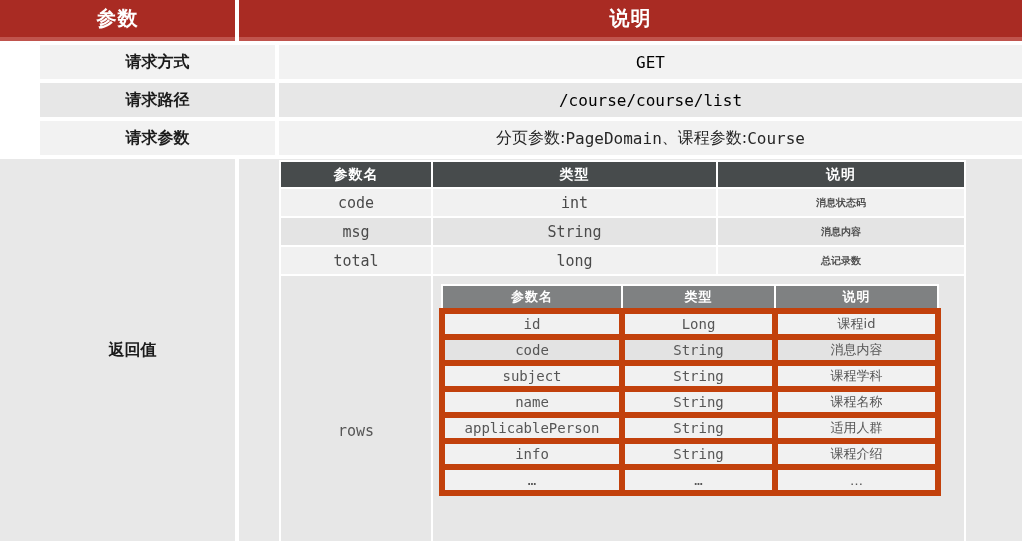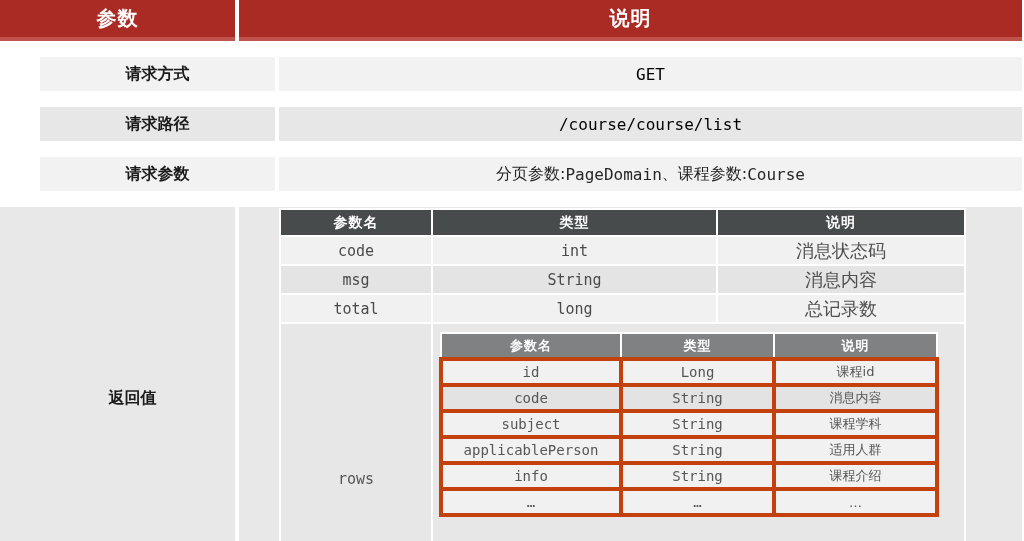--- a/index.html
+++ b/index.html
@@ -4,21 +4,21 @@
 <style>
   * { box-sizing: border-box; }
   html, body { margin: 0; padding: 0; }
   body {
     width: 1024px; height: 541px; overflow: hidden; background: #ffffff;
     font-family: "DejaVu Sans", "Liberation Sans", sans-serif;
   }
   .page { position: relative; width: 1024px; height: 541px; }
 
   
-  .row { display: flex; margin-bottom: 16px; }
+  .row { display: flex; margin-bottom: 4px; }
   .cell { display: flex; align-items: center; justify-content: center; }
   .cell.left  { width: 235px; flex: none; margin-right: 4px; }
   .cell.right { flex: 1; margin-right: 2px; }
 
   .header-row { height: 41px; }
   .header-row .cell {
     background: #a92b23; border-bottom: 4px solid #c0544d;
     color: #ffffff; font-weight: bold; font-size: 20px; letter-spacing: 1px;
   }
 
@@ -47,37 +47,37 @@
   .t1 th {
     background: #474b4c; color: #ffffff; font-weight: bold; font-size: 14px;
     height: 27px; border: 2px solid #ffffff; text-align: center; letter-spacing: 1px;
   }
   .t1 td {
     border: 2px solid #ffffff; text-align: center; height: 29px;
     font-size: 15px; color: #4a4a4a;
   }
   .t1 tr.lt td { background: #f1f1f1; }
   .t1 tr.dk td { background: #e4e4e4; }
-  .t1 td.desc { font-size: 18px; color: #4f4f4f; }
+  .t1 td.desc { font-size: 10px; color: #4f4f4f; font-weight: bold; }
 
   .t1 td.rows-name {
     background: #e7e7e7; vertical-align: middle; height: 312px; font-size: 15px; color: #555555;
   }
   .t1 td.nest-cell {
     background: #e7e7e7; vertical-align: top; padding: 8px 0 0 6px;
   }
 
   
   .t2 { border-collapse: collapse; table-layout: fixed; width: 496px; }
   .t2 th {
     background: #7f8182; color: #ffffff; font-weight: bold; font-size: 13px;
     height: 26px; border: 2px solid #ffffff; text-align: center; letter-spacing: 1px;
   }
   .t2 td {
-    border: 4px solid #c2410c; text-align: center; height: 26px;
+    border: 6px solid #c2410c; text-align: center; height: 26px;
     font-size: 13px; color: #565656; background: #f1f1f1;
   }
   .t2 tr.dk td { background: #e3e3e3; }
   .t2 td.code { font-size: 14px; }
 </style>
 </head>
 <body>
 
 <div class="page">
 
@@ -166,20 +166,25 @@
                     <td class="code">code</td>
                     <td class="code">String</td>
                     <td>消息内容</td>
                   </tr>
                   <tr>
                     <td class="code">subject</td>
                     <td class="code">String</td>
                     <td>课程学科</td>
                   </tr>
                   <tr>
+                    <td class="code">name</td>
+                    <td class="code">String</td>
+                    <td>课程名称</td>
+                  </tr>
+                  <tr>
                     <td class="code">applicablePerson</td>
                     <td class="code">String</td>
                     <td>适用人群</td>
                   </tr>
                   <tr>
                     <td class="code">info</td>
                     <td class="code">String</td>
                     <td>课程介绍</td>
                   </tr>
                   <tr>

